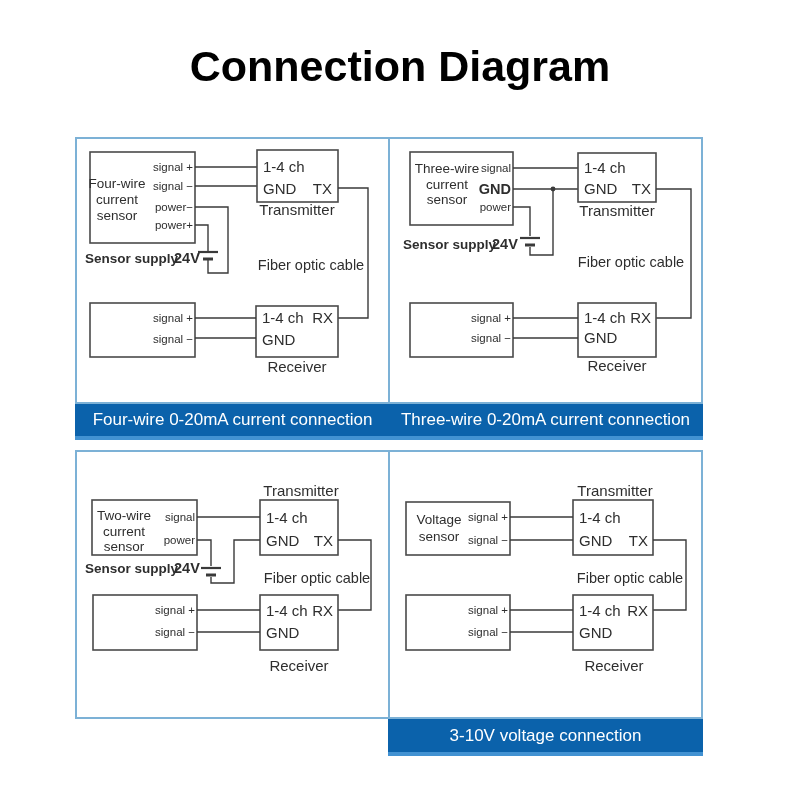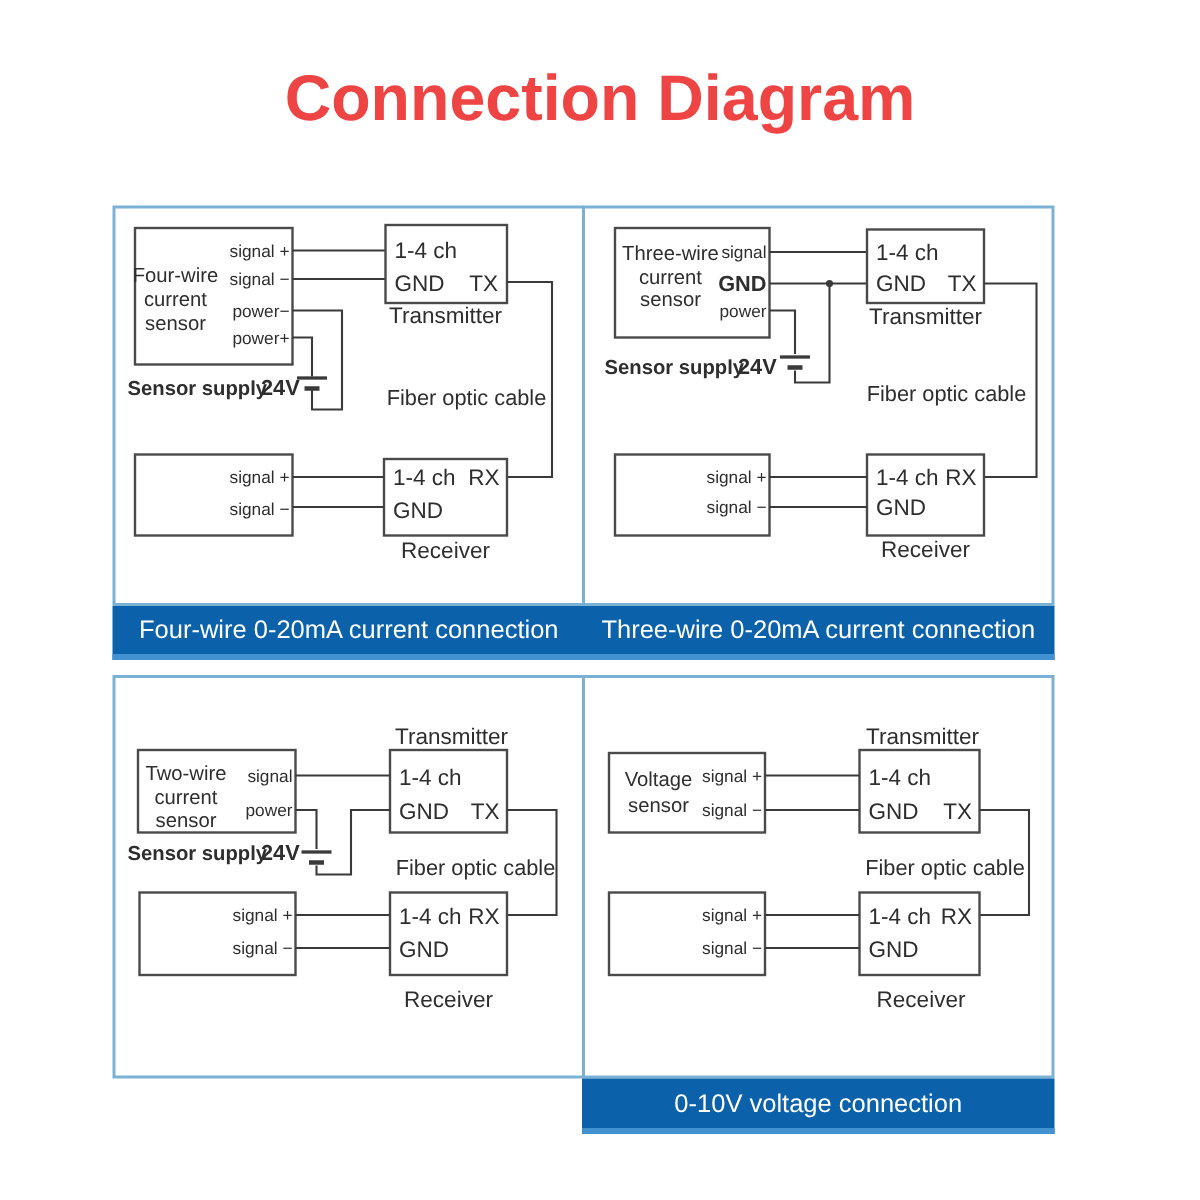--- a/index.html
+++ b/index.html
@@ -2,21 +2,21 @@
 <html><head>
 <meta charset="utf-8">
 <style>
   html,body{margin:0;padding:0;}
   body{
     width:800px;height:800px;position:relative;background:#ffffff;
     font-family:"Liberation Sans", sans-serif;color:#2e2e2e;overflow:hidden;
   }
   .page-title{
     position:absolute;top:42px;left:0;width:800px;text-align:center;
-    font-size:43px;font-weight:bold;color:#ef4444;letter-spacing:0px;
+    font-size:43px;font-weight:bold;color:#000000;letter-spacing:0px;
   }
   .panel{position:absolute;width:315px;display:flex;flex-direction:column;}
   .panel.r1{top:137px;height:303px;}
   .panel.r2{top:450px;height:306px;}
   .panel.c1{left:75px;}
   .panel.c2{left:388px;}
   .diagram{
     border:2px solid #7cb1d6;background:#ffffff;box-sizing:border-box;
   }
   .r1 .diagram{height:267px;}
@@ -216,14 +216,14 @@
       <text class="tg" x="189" y="186">GND</text>
       <text class="tl" x="224" y="219" text-anchor="middle">Receiver</text>
 
       <rect class="box" x="16" y="143" width="104" height="55"></rect>
       <text class="tp" x="118" y="162" text-anchor="end">signal +</text>
       <text class="tp" x="118" y="184" text-anchor="end">signal −</text>
       <path class="wire" d="M120 158 H183"></path>
       <path class="wire" d="M120 180 H183"></path>
     </svg>
   </div>
-  <div class="caption">0-10V voltage connection</div>
+  <div class="caption">3-10V voltage connection</div>
 </div>
 
 </body></html>

